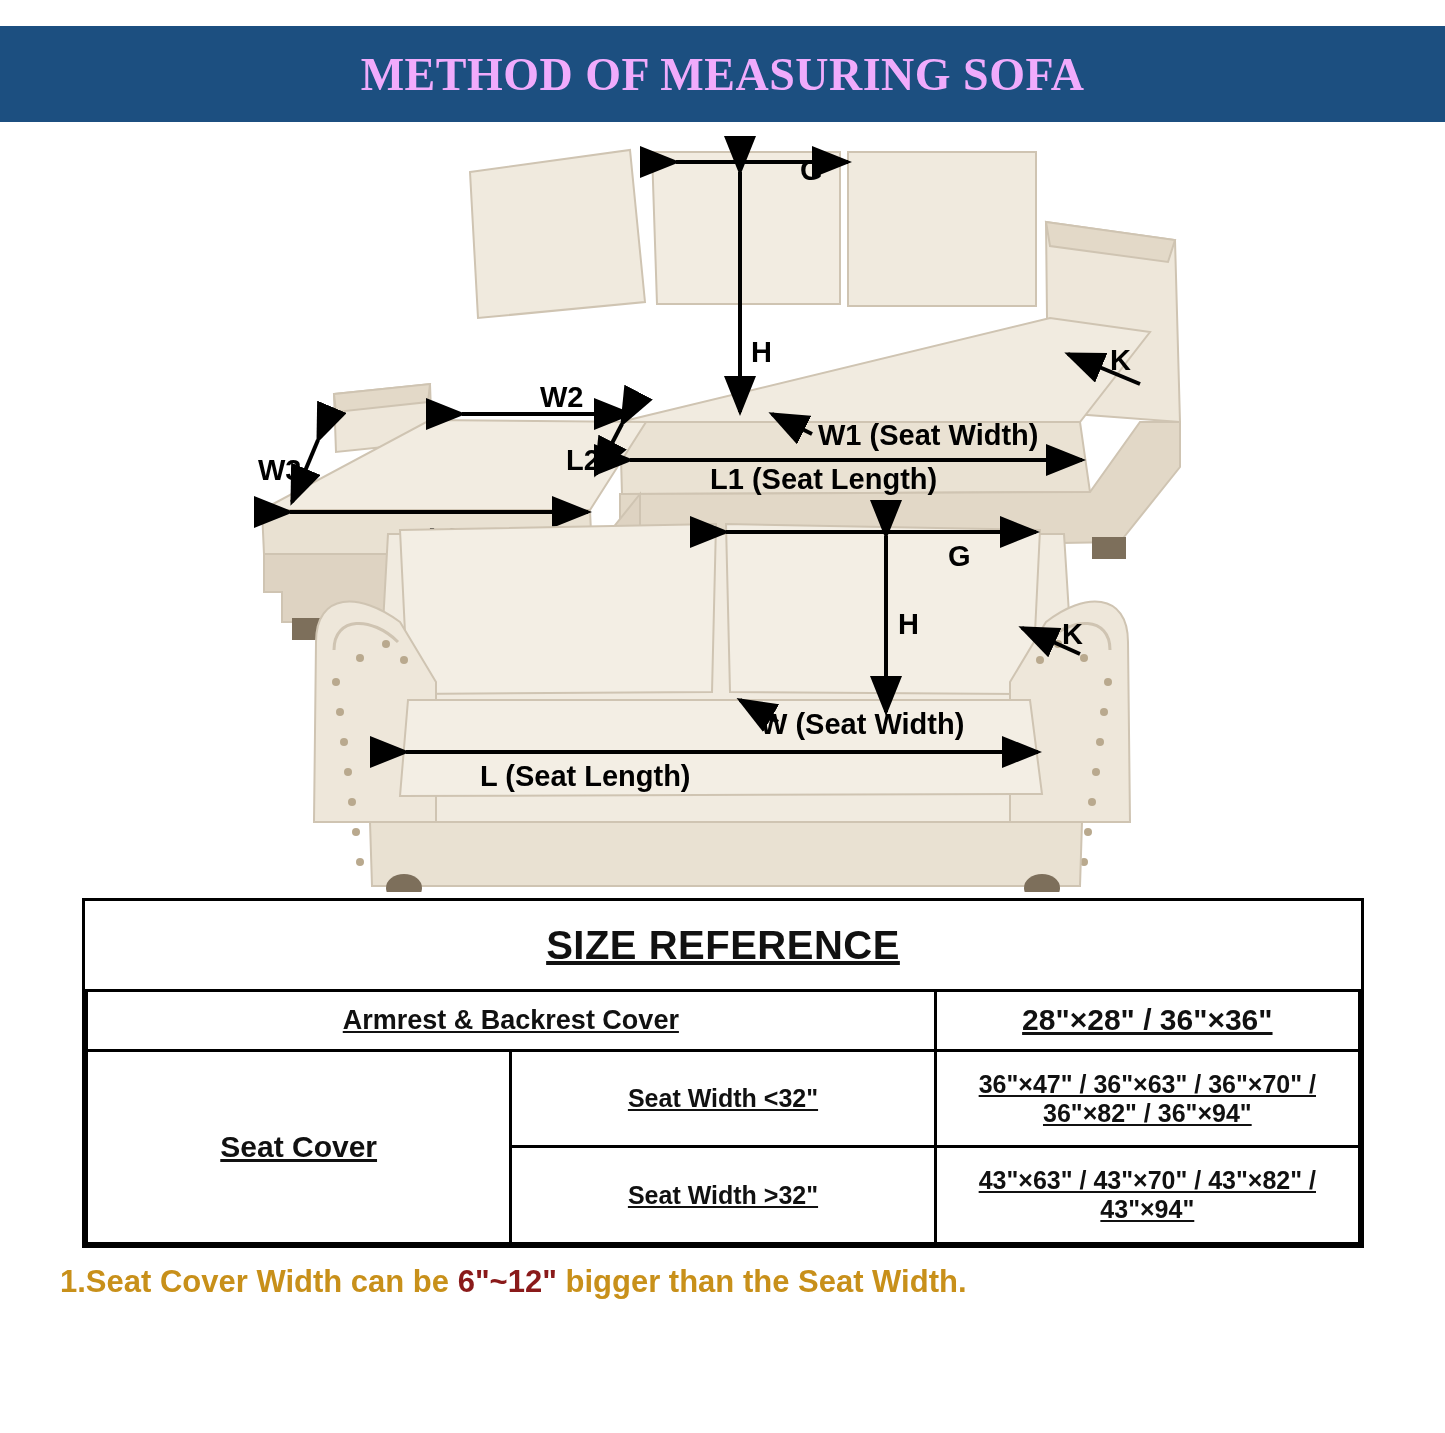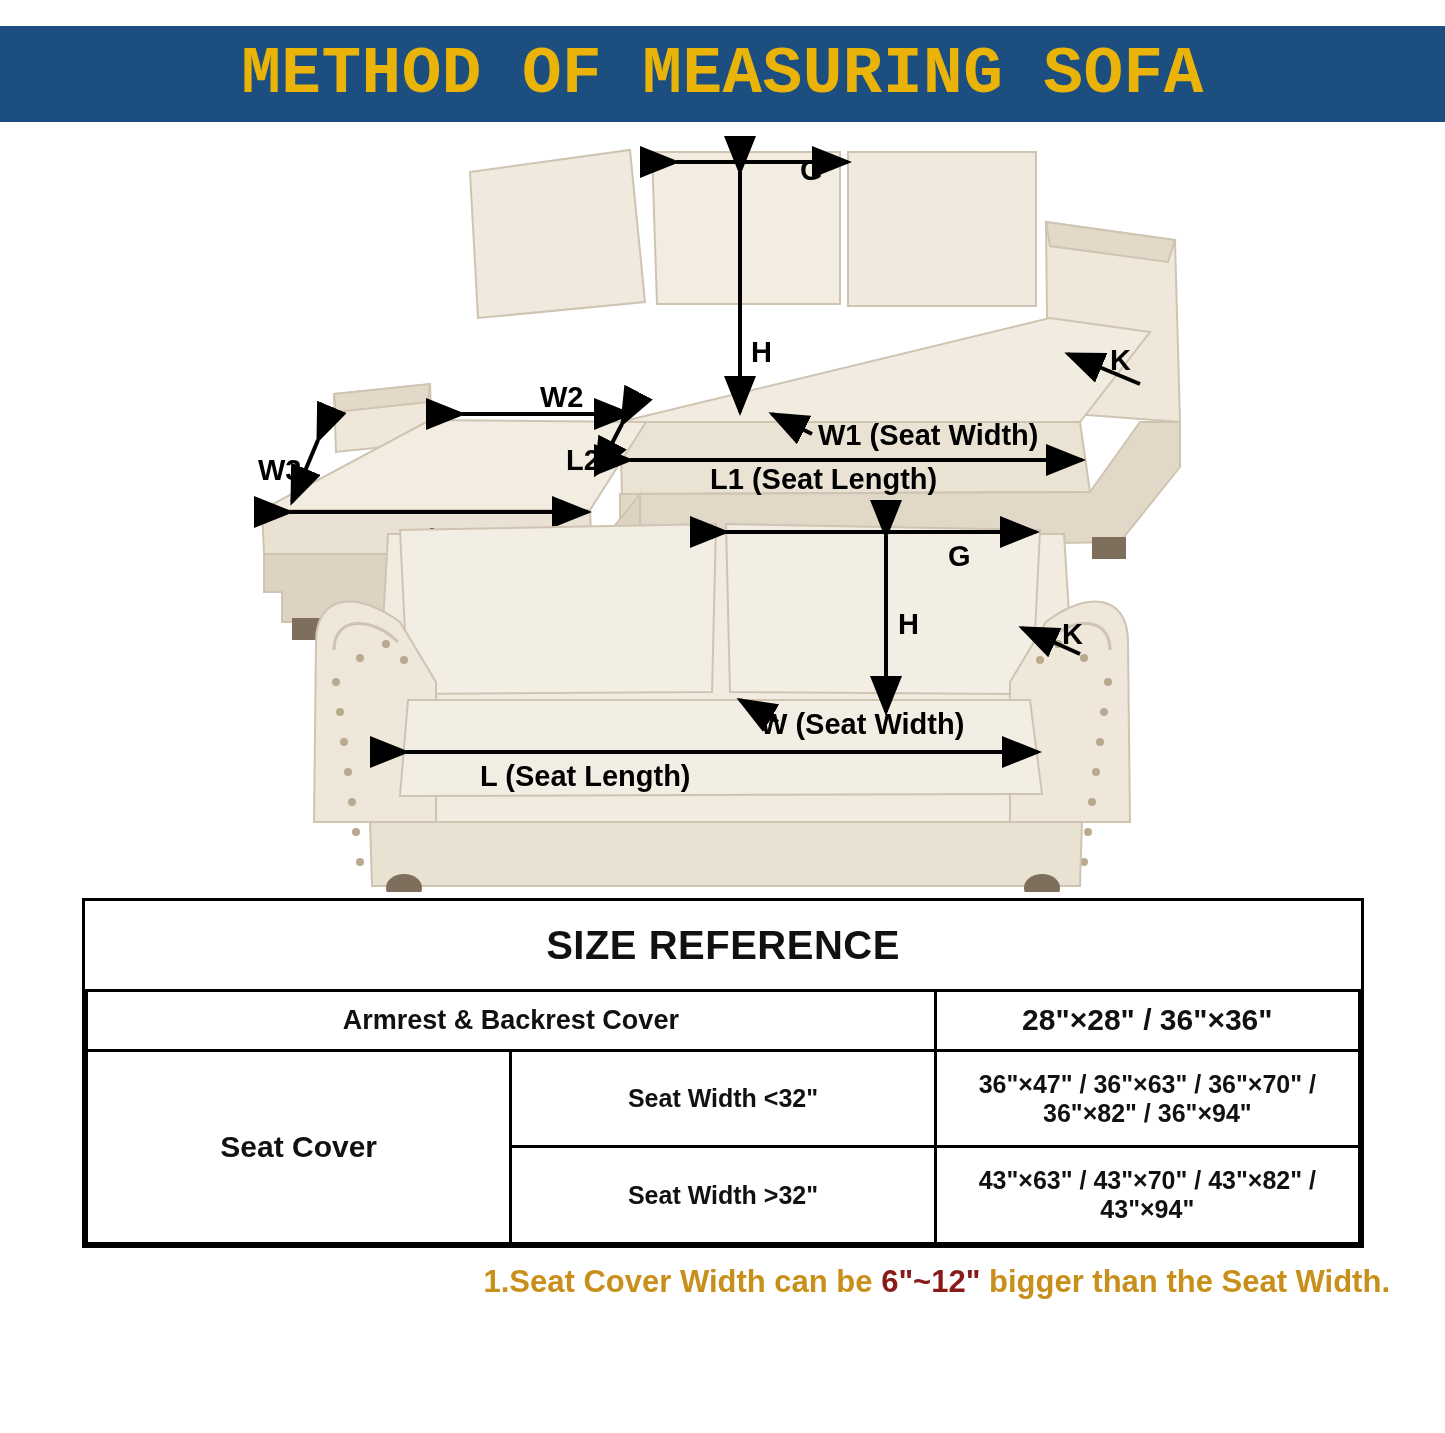--- a/index.html
+++ b/index.html
@@ -4,51 +4,52 @@
 <style>
   html,body{margin:0;padding:0;background:#ffffff;}
   body{width:1445px;height:1433px;font-family:"Liberation Sans", sans-serif;color:#111;position:relative;overflow:hidden;}
 
   
   .header{
     position:absolute;left:0;top:26px;width:1445px;height:96px;
     background:#1c4f80;display:flex;align-items:center;justify-content:center;
   }
   .header-title{
-    color:#eab308;font-size:66px;font-weight:bold;letter-spacing:.5px;
-    font-family:Liberation Mono, monospace;
+    color:#f0abfc;font-size:46px;font-weight:bold;letter-spacing:.5px;
+    font-family:Liberation Serif, serif;
   }
 
   
   .illus{position:absolute;left:0;top:122px;width:1445px;height:770px;}
   .illus svg{display:block;}
 
   
   .table-wrap{
     position:absolute;left:82px;top:898px;width:1282px;height:350px;
     border:3px solid #000;box-sizing:border-box;
   }
   table.size{
     width:100%;height:100%;border-collapse:collapse;table-layout:fixed;
   }
   table.size td{
     border:3px solid #000;text-align:center;vertical-align:middle;
     font-family:"Liberation Sans", sans-serif;
+    text-decoration:underline;
   }
   .tbl-title{font-size:40px;font-weight:bold;letter-spacing:.5px;height:86px;border-top:none !important;border-left:none !important;border-right:none !important;}
   .lbl-armrest{font-size:27px;font-weight:bold;}
   .val-armrest{font-size:30px;font-weight:bold;}
   .lbl-seatcover{font-size:30px;font-weight:bold;margin-top:36px;}
   .sub-lbl{font-size:25px;font-weight:bold;}
   .sub-val{font-size:25px;font-weight:bold;}
 
   
   .notes{
     position:absolute;left:60px;top:1262px;width:1330px;
-    text-align:right;font-family:"Liberation Sans", sans-serif;
+    text-align:left;font-family:"Liberation Sans", sans-serif;
   }
   .note{
     font-size:31px;font-weight:bold;color:#c8901a;line-height:1.32;
   }
   .note .hl{color:#8a1a1a;}
   .note-2-line2{display:block;}
 </style>
 </head>
 <body>
 

